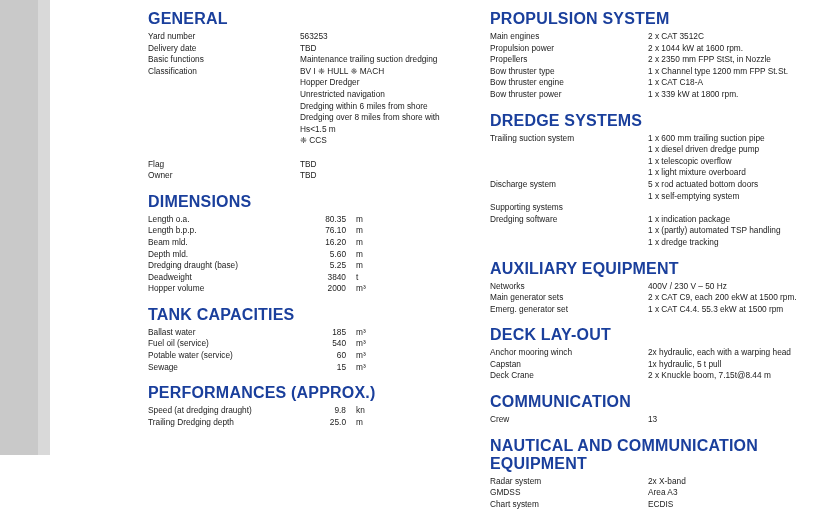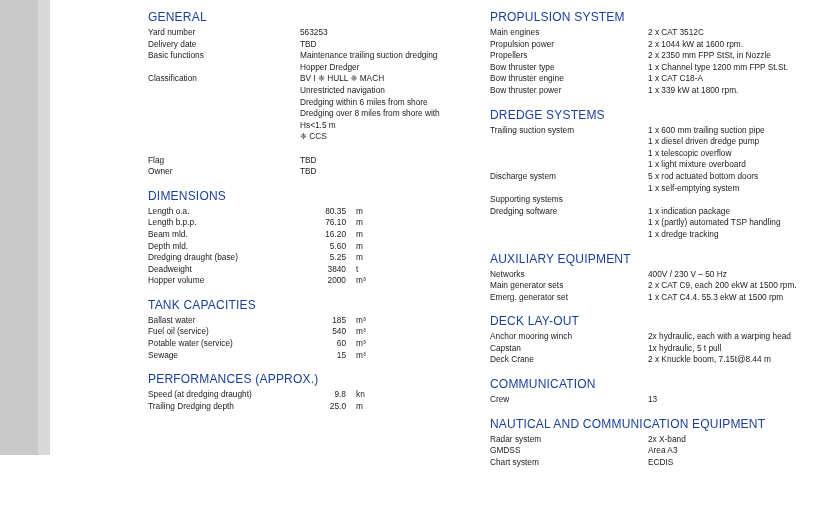--- a/index.html
+++ b/index.html
@@ -38,22 +38,22 @@
   }
   .col {
     position: absolute;
     top: 10px;
   }
   .col-left { left: 148px; width: 330px; }
   .col-right { left: 490px; width: 335px; }
 
   .section-title {
     color: #1a3f9c;
-    font-weight: normal;
-    font-size: 12px;
+    font-weight: bold;
+    font-size: 16px;
     letter-spacing: 0.2px;
     margin: 0 0 3px 0;
   }
   .section {
     margin-bottom: 11px;
   }
   .row {
     display: flex;
     align-items: flex-start;
     line-height: 11.6px;
@@ -100,26 +100,26 @@
         </div>
         <div class="row">
           <div class="label">Delivery date</div>
           <div class="value">TBD</div>
         </div>
         <div class="row">
           <div class="label">Basic functions</div>
           <div class="value">Maintenance trailing suction dredging</div>
         </div>
         <div class="row">
-          <div class="label">&nbsp;</div>
-          <div class="value">Hopper Dredger</div>
-        </div>
-        <div class="row">
           <div class="label">Classification</div>
           <div class="value">BV I ❈ HULL ❈ MACH</div>
+        </div>
+        <div class="row">
+          <div class="label">&nbsp;</div>
+          <div class="value">Hopper Dredger</div>
         </div>
         <div class="row">
           <div class="label">&nbsp;</div>
           <div class="value">Unrestricted navigation</div>
         </div>
         <div class="row">
           <div class="label">&nbsp;</div>
           <div class="value">Dredging within 6 miles from shore</div>
         </div>
         <div class="row">

